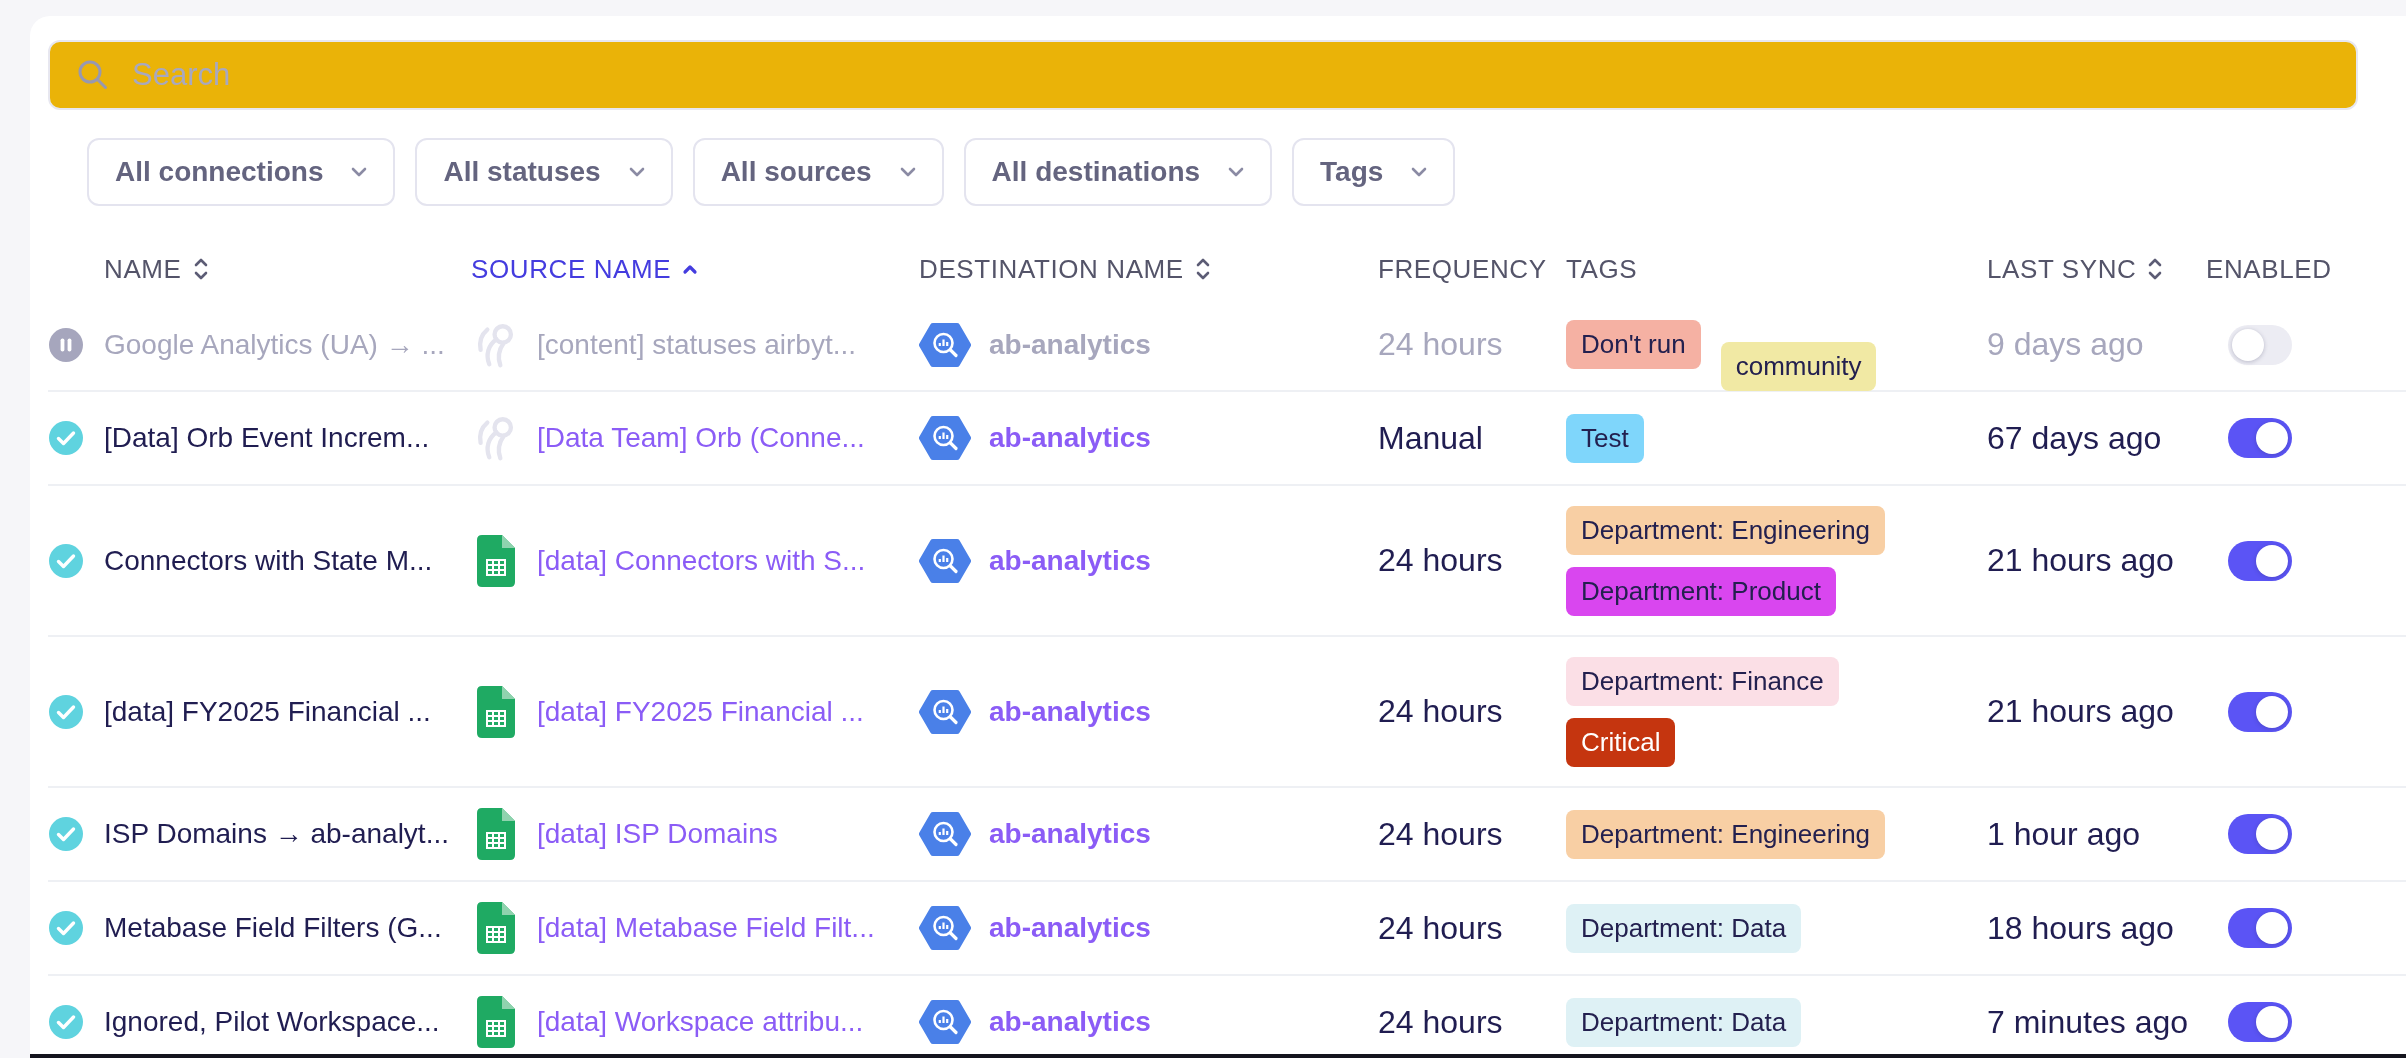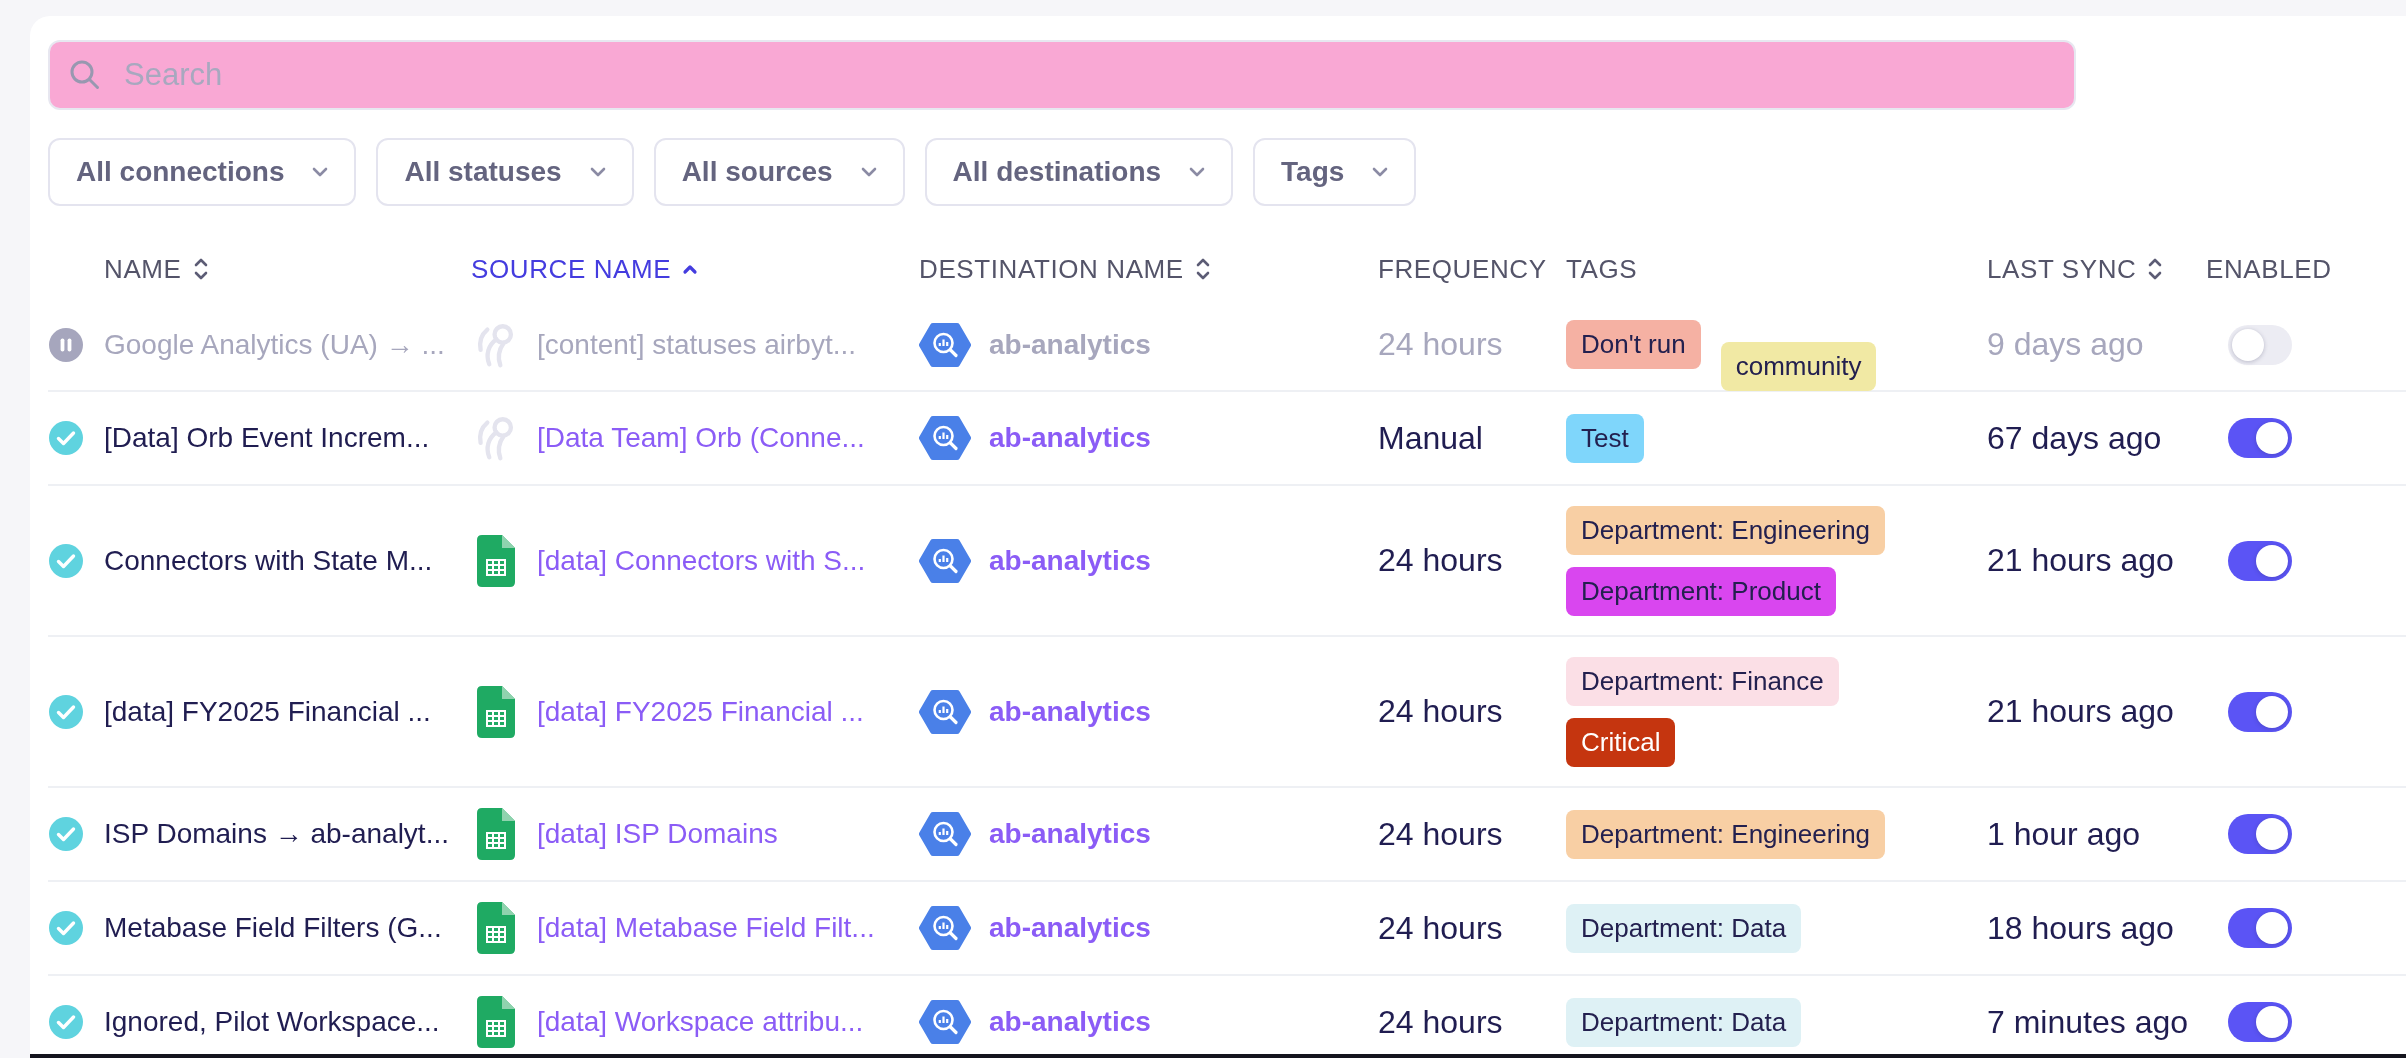--- a/index.html
+++ b/index.html
@@ -9,33 +9,33 @@
     font-family:"Liberation Sans","DejaVu Sans",sans-serif;
     -webkit-font-smoothing:antialiased;
   }
   .card{
     position:absolute;left:30px;top:16px;right:0;bottom:0;
     background:#ffffff;border-top-left-radius:20px;
     padding:24px 0 0 18px;box-sizing:border-box;
   }
   
   .searchbox{
-    width:2028px;height:70px;box-sizing:border-box;
+    width:2310px;height:70px;box-sizing:border-box;
     border:2px solid #e7e7f0;border-radius:12px;
-    display:flex;align-items:center;gap:20px;padding:0 18px;
-    background:#f9a8d4;
+    display:flex;align-items:center;gap:20px;padding:0 26px;
+    background:#eab308;
   }
   .searchbox svg{flex:0 0 auto;}
   .searchbox input{
     border:none;outline:none;flex:1;font:400 31px "Liberation Sans","DejaVu Sans",sans-serif;
     color:#3c3a5c;background:transparent;
   }
   .searchbox input::placeholder{color:#a8a8bf;}
   
-  .filters{display:flex;gap:20px;margin-top:28px;}
+  .filters{display:flex;gap:20px;margin-top:28px;margin-left:39px;}
   .filter-btn{
     height:68px;box-sizing:border-box;background:#fff;
     border:2px solid #e4e4ef;border-radius:12px;
     display:inline-flex;align-items:center;gap:28px;padding:0 26px;
     cursor:pointer;
   }
   .filter-btn .lbl{font-size:28px;font-weight:700;color:#64647f;}
   
   .grid{
     display:grid;

